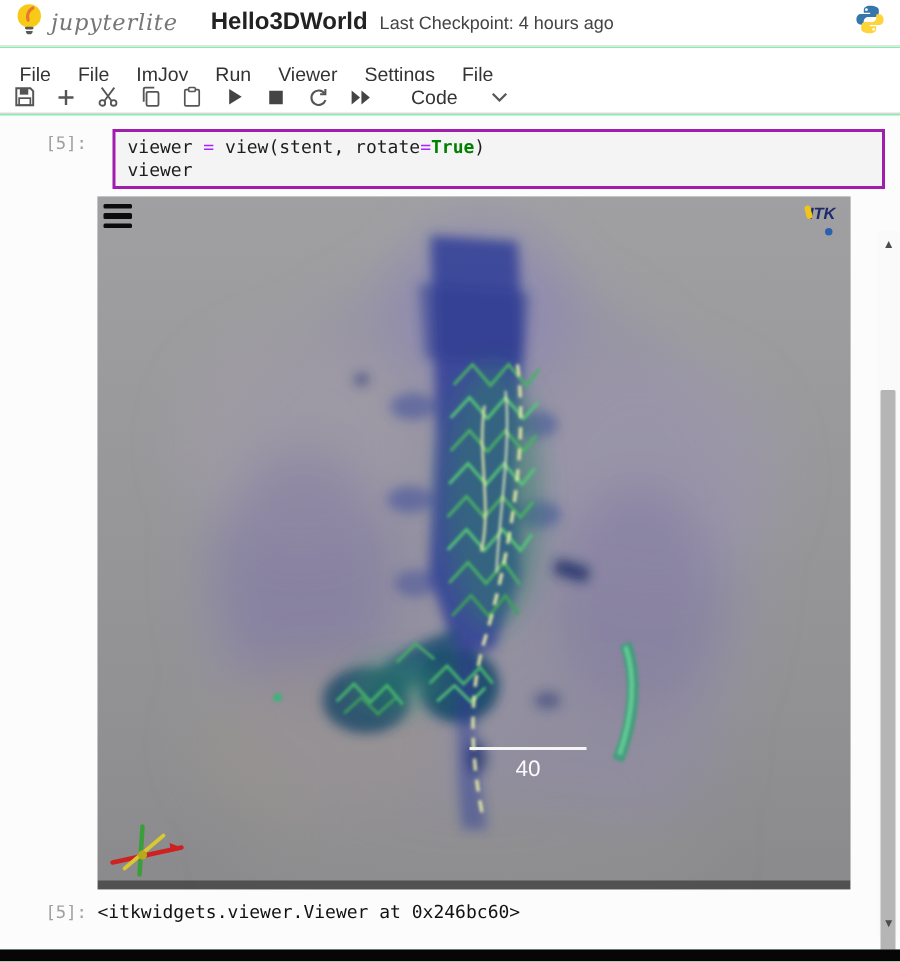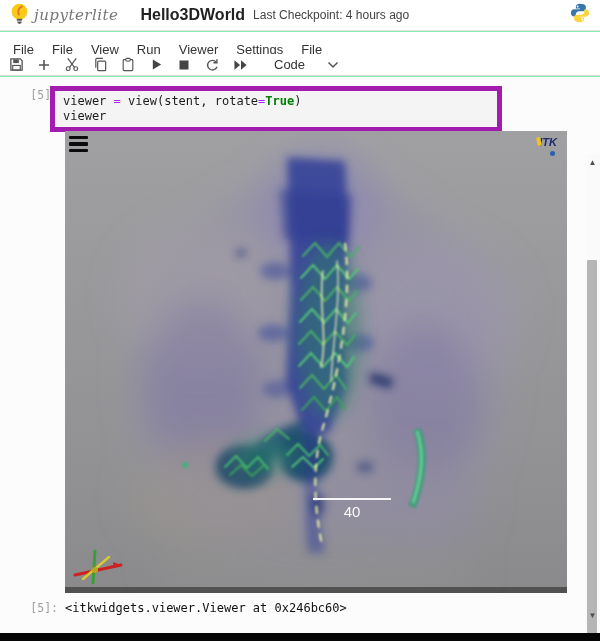--- a/index.html
+++ b/index.html
@@ -44,22 +44,22 @@
   }
   .imjoy { display:flex; align-items:center; gap:2px; font-size:13px; color:#222; }
   
   .content { position:absolute; top:77px; left:0; right:0; bottom:8px; background:#fcfcfc; }
   .mono { font-family:"DejaVu Sans Mono", monospace; }
   .prompt {
     position:absolute; left:14px; width:44px; text-align:right;
     font-size:11.5px; color:#a0a0a0;
   }
   .cell-input {
-    position:absolute; left:50px; top:9px; width:452px;
-    background:#f4f4f4; border:5px solid #a21caf;
+    position:absolute; left:75px; top:9px; width:515px;
+    background:#f4f4f4; border:2px solid #a21caf;
     padding:3px 8px; font-size:12px; line-height:15px; color:#1c1c1c;
   }
   .op { color:#aa22ff; }
   .kw { color:#008000; font-weight:700; }
   
   .viewer {
     position:absolute; left:65px; top:54px; width:502px; height:462px;
     background:#969696; overflow:hidden;
   }
   .viewer svg.scene { position:absolute; left:0; top:0; }
@@ -124,21 +124,21 @@
           <path fill="#ffd43b" d="M12.1 22c2.7 0 4.4-1.2 4.4-3.1v-2H11.9V16h6.5c2 0 3.5-1.5 3.5-3.9 0-2.4-1.4-3.9-3.4-3.9h-1.9v2.3c0 1.9-1.6 3.4-3.5 3.4H8.4c-1.6 0-2.8 1.3-2.8 2.9v2.1C5.6 20.8 8 22 12.1 22z"></path>
           <circle cx="14.6" cy="19.1" r="1" fill="#fff"></circle>
         </svg>
       </span>
     </div>
   </div>
 
   <div class="menubar">
     <span class="menu-item">File</span>
     <span class="menu-item">File</span>
-    <span class="menu-item">View</span>
+    <span class="menu-item">ImJoy</span>
     <span class="menu-item">Run</span>
     <span class="menu-item">Viewer</span>
     <span class="menu-item">Settings</span>
     <span class="menu-item">File</span>
   </div>
 
   <div class="toolbar">
     <span class="tb-btn">
       <svg width="15" height="15" viewBox="0 0 16 16">
         <path d="M2 2 h10 l2 2 v10 h-12 z" fill="none" stroke="#555" stroke-width="1.4"></path>

